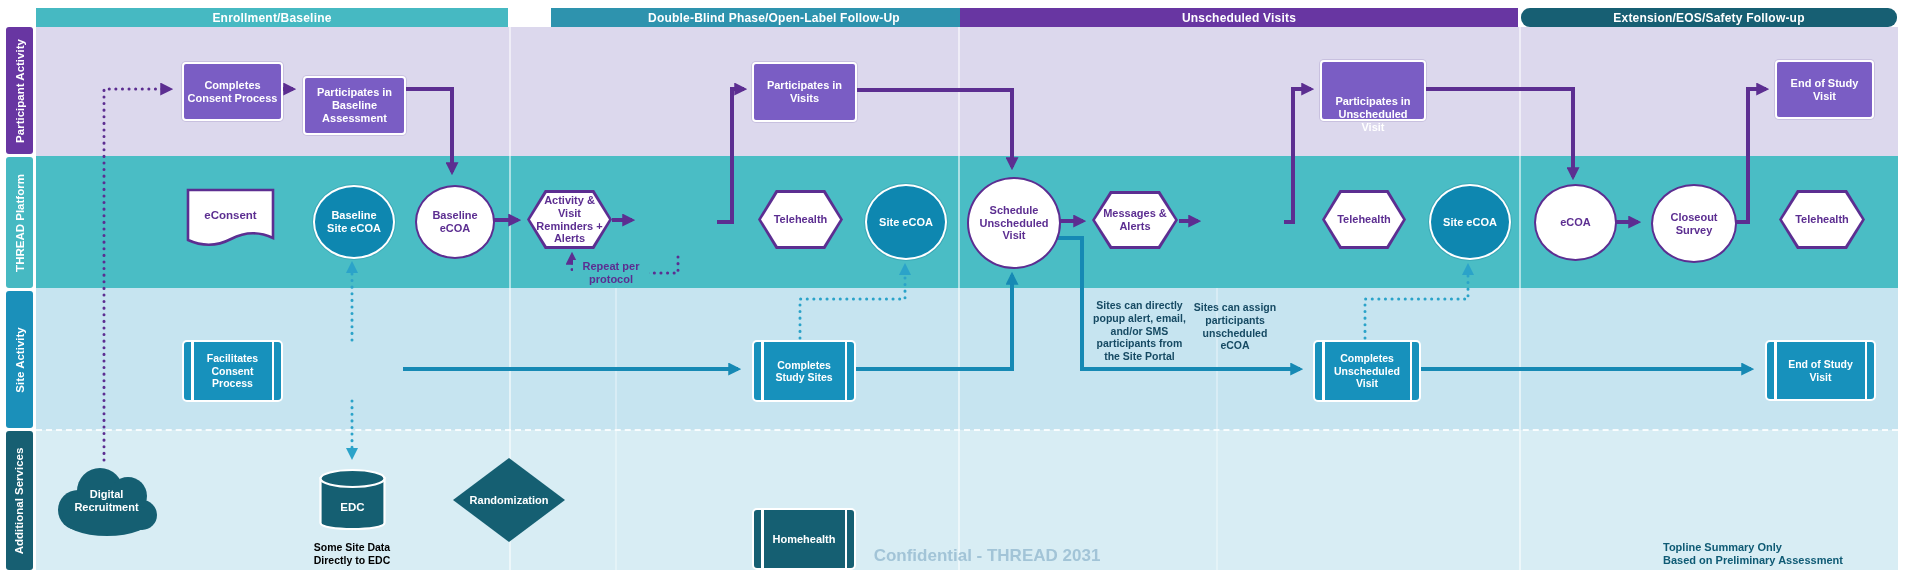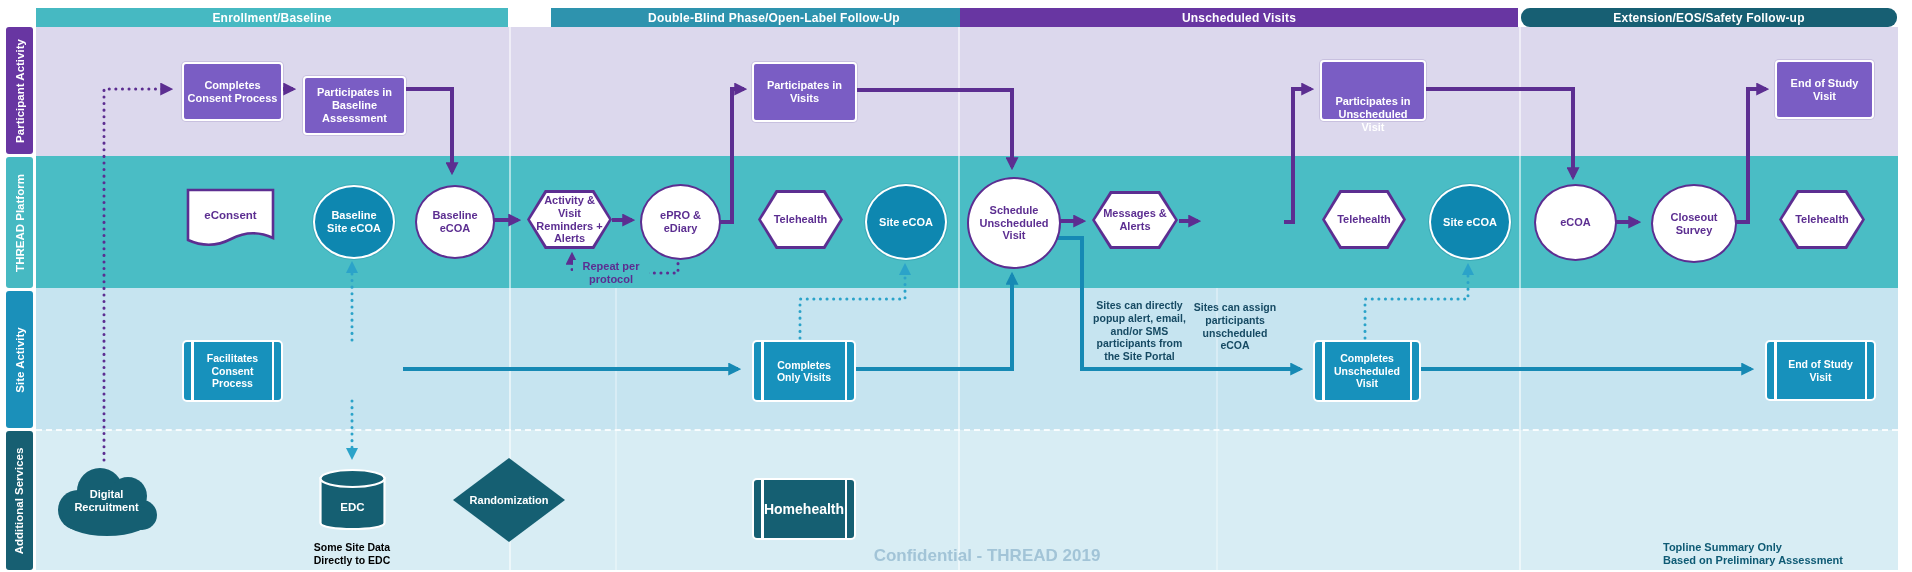--- a/index.html
+++ b/index.html
@@ -19,21 +19,21 @@
   .vdiv2{position:absolute;width:2px;background:rgba(255,255,255,.32);}
   .hdash{position:absolute;left:36px;width:1862px;height:0;border-top:2px dashed rgba(255,255,255,.85);}
   
   .node{position:absolute;display:flex;align-items:center;justify-content:center;text-align:center;
         font-weight:bold;line-height:1.18;z-index:3;}
   .pbox{background:#7a5dc4;border:2px solid #fff;border-radius:4px;color:#fff;font-size:11px;
         box-shadow:0 0 0 1px rgba(90,60,150,.15);}
   .sbox{background:#1791bc;border:2.5px solid #fff;border-radius:5px;color:#fff;font-size:10.5px;}
   .sbox::before,.sbox::after{content:"";position:absolute;top:0;bottom:0;width:2.5px;background:#fff;}
   .sbox::before{left:7px;} .sbox::after{right:7px;}
-  .dbox{background:#155f72;border:2.5px solid #fff;border-radius:5px;color:#fff;font-size:14px;}
+  .dbox{background:#155f72;border:2.5px solid #fff;border-radius:5px;color:#fff;font-size:11px;margin-top:30px;}
   .dbox::before,.dbox::after{content:"";position:absolute;top:0;bottom:0;width:2.5px;background:#fff;}
   .dbox::before{left:7px;} .dbox::after{right:7px;}
   .circw{background:#fff;border:2.5px solid #5c2e91;border-radius:50%;color:#5c2e91;font-size:11px;}
   .circt{background:#0e87b0;border:2.5px solid #fff;border-radius:50%;color:#fff;font-size:11px;
          box-shadow:0 0 0 1px rgba(20,110,140,.25);}
   .hex{z-index:3;}
   .hex .hb{position:absolute;inset:0;background:#5c2e91;
        clip-path:polygon(21% 0,79% 0,100% 50%,79% 100%,21% 100%,0 50%);}
   .hex .hf{position:absolute;inset:3px;background:#fff;
        clip-path:polygon(21% 0,79% 0,100% 50%,79% 100%,21% 100%,0 50%);}
@@ -151,23 +151,20 @@
       <span style="display:block;width:56px;">Baseline Site eCOA</span>
     </div>
   <div class="node circw" style="left:415px;top:185px;width:76px;height:70px;">
       <span style="display:block;width:56px;">Baseline eCOA</span>
     </div>
   <div class="node hex" style="left:527px;top:190px;width:85px;height:59px;">
       <div class="hb"></div>
       <div class="hf"></div>
       <span style="display:block;width:68px;">Activity &amp; Visit Reminders + Alerts</span>
     </div>
-  <div class="node circw" style="left:640px;top:184px;width:77px;height:72px;">
-      <span style="display:block;width:50px;">ePRO &amp; eDiary</span>
-    </div>
   <div class="node hex" style="left:758px;top:190px;width:85px;height:59px;">
       <div class="hb"></div>
       <div class="hf"></div>
       <span>Telehealth</span>
     </div>
   <div class="node circt" style="left:865px;top:184px;width:78px;height:72px;">
       <span>Site eCOA</span>
     </div>
   <div class="node circw" style="left:967px;top:177px;width:90px;height:88px;">
       <span style="display:block;width:78px;">Schedule Unscheduled Visit</span>
@@ -194,21 +191,21 @@
   <div class="node hex" style="left:1779px;top:190px;width:86px;height:59px;">
       <div class="hb"></div>
       <div class="hf"></div>
       <span>Telehealth</span>
     </div>
 
   <div class="node sbox" style="left:182px;top:340px;width:97px;height:58px;">
       <span style="display:block;width:64px;">Facilitates Consent Process</span>
     </div>
   <div class="node sbox" style="left:752px;top:340px;width:100px;height:58px;">
-      <span style="display:block;width:70px;">Completes Only Visits</span>
+      <span style="display:block;width:70px;">Completes Study Sites</span>
     </div>
   <div class="node sbox" style="left:1313px;top:340px;width:104px;height:58px;">
       <span style="display:block;width:80px;">Completes Unscheduled Visit</span>
     </div>
   <div class="node sbox" style="left:1765px;top:340px;width:107px;height:57px;">
       <span style="display:block;width:78px;">End of Study Visit</span>
     </div>
 
   <div class="node" style="left:50px;top:463px;width:113px;height:75px;">
     <svg width="113" height="75" viewBox="0 0 113 75" style="position:absolute;inset:0;">
@@ -233,19 +230,19 @@
       <span>Randomization</span>
     </div>
   <div class="node dbox" style="left:752px;top:478px;width:100px;height:58px;">
       <span>Homehealth</span>
     </div>
 
   <div class="note" style="left:573px;top:260px;width:76px;font-size:11px;color:#5c2e91;background:#4abdc5;"><span>Repeat per protocol</span></div>
   <div class="note" style="left:306px;top:541px;width:92px;font-size:10.5px;color:#000;"><span>Some Site Data Directly to EDC</span></div>
   <div class="note" style="left:1192px;top:301px;width:86px;font-size:10.5px;color:#164a63;"><span>Sites can assign participants unscheduled eCOA</span></div>
   <div class="note" style="left:1091px;top:299px;width:97px;font-size:10.5px;color:#164a63;"><span>Sites can directly popup alert, email, and/or SMS participants from the Site Portal</span></div>
-  <div class="note" style="left:847px;top:546px;width:280px;font-size:17px;color:#a2c4d7;"><span>Confidential - THREAD 2019</span></div>
+  <div class="note" style="left:847px;top:546px;width:280px;font-size:17px;color:#a2c4d7;"><span>Confidential - THREAD 2031</span></div>
   <div class="note" style="left:1663px;top:541px;width:220px;font-size:11px;color:#0e5a74;text-align:left;">
     <div>Topline Summary Only</div>
     <div>Based on Preliminary Assessment</div>
   </div>
 
 </div>
 
 </body></html>

